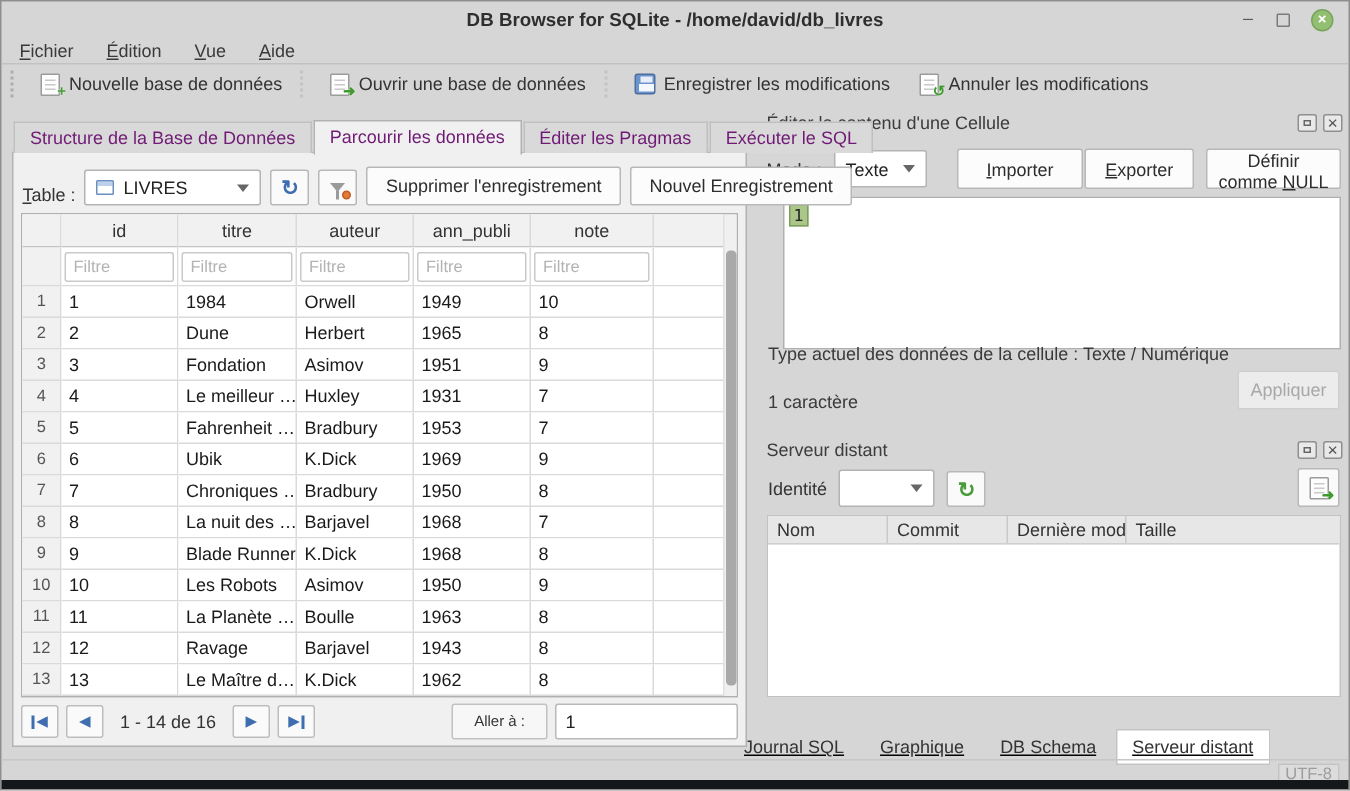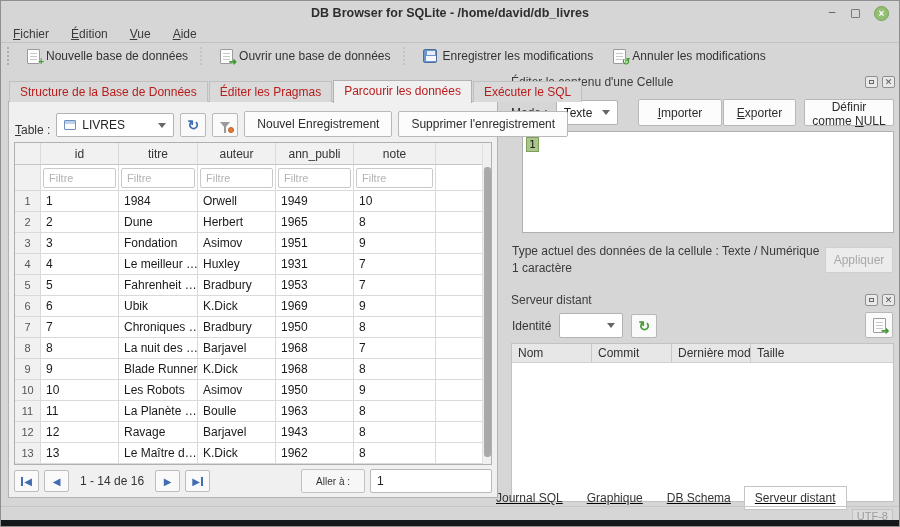--- a/index.html
+++ b/index.html
@@ -27,21 +27,21 @@
   .tbtn{display:flex;align-items:center;gap:6px;padding:3px 10px;font-size:12px;color:#333;background:transparent;border:none;}
   .icon-doc{position:relative;width:13px;height:15px;background:#fdfdfd;border:1px solid #9b9b9b;border-radius:1px;display:inline-block;}
   .icon-doc::before{content:"";position:absolute;left:2px;top:3px;width:7px;height:1px;background:#c9c9c9;box-shadow:0 3px 0 #c9c9c9,0 6px 0 #c9c9c9;}
   .badge-plus,.badge-arrow,.badge-undo{position:absolute;right:-5px;bottom:-4px;font-size:10px;line-height:10px;font-weight:bold;color:#3f9b2f;text-shadow:0 0 1px #fff;}
   .icon-save{position:relative;width:14px;height:14px;background:#6b94cf;border:1px solid #4d6f9f;border-radius:2px;display:inline-block;}
   .icon-save::before{content:"";position:absolute;left:3px;top:1px;width:8px;height:4px;background:#e8eef8;}
   .icon-save::after{content:"";position:absolute;left:2px;bottom:1px;width:10px;height:5px;background:#f4f7fc;}
 
   
   .main-tabs{position:absolute;left:8px;top:79px;display:flex;align-items:flex-end;height:22px;z-index:3;}
-  .tab{font-size:12px;color:#b91c1c;padding:3px 10px;background:#d9d9d9;border:1px solid #c0c0c0;border-bottom:none;margin-right:1px;white-space:nowrap;}
+  .tab{font-size:12px;color:#701a75;padding:3px 10px;background:#d9d9d9;border:1px solid #c0c0c0;border-bottom:none;margin-right:1px;white-space:nowrap;}
   .tab.active{background:#f0f0f0;border-color:#b2b2b2;padding-bottom:5px;margin-bottom:-1px;}
 
   #left-box{position:absolute;left:7px;top:100px;width:490px;height:397px;background:#f0f0f0;border:1px solid #b2b2b2;z-index:2;}
 
   
   .browse-controls{position:absolute;left:14px;top:110px;display:flex;align-items:flex-end;gap:6px;z-index:4;}
   .lbl{font-size:12px;color:#333;}
   .combo{display:flex;align-items:center;gap:6px;background:#fff;border:1px solid #b3b3b3;border-radius:2px;height:24px;padding:0 7px;font-size:12px;color:#222;}
   .caret{width:0;height:0;border-left:4px solid transparent;border-right:4px solid transparent;border-top:5px solid #666;margin-left:auto;}
   .tbl-combo{width:118px;}
@@ -89,30 +89,30 @@
   .mode-row{position:absolute;left:510px;top:99px;display:flex;align-items:center;gap:8px;}
   .mode-combo{width:62px;height:25px;}
   .cell-btn-import{position:absolute;left:637px;top:98px;width:84px;height:27px;}
   .cell-btn-export{position:absolute;left:722px;top:98px;width:73px;height:27px;}
   .cell-btn-null{position:absolute;left:803px;top:98px;width:90px;height:27px;padding:0 6px;}
   .u{text-decoration:underline;}
 
   .cell-textarea{position:absolute;left:521px;top:130px;width:372px;height:102px;background:#fff;border:1px solid #b0b0b0;padding:2px 3px;}
   .sel-text{display:inline-block;background:#aac688;border:1px solid #7f9e5d;font-size:11px;line-height:13px;padding:0 2px;
             color:#222;font-family:"DejaVu Sans Mono",monospace;}
-  .cell-info1{position:absolute;left:511px;top:243px;font-size:12px;color:#3a3a3a;}
+  .cell-info1{position:absolute;left:511px;top:228px;font-size:12px;color:#3a3a3a;}
   .cell-info2{position:absolute;left:511px;top:260px;font-size:12px;color:#3a3a3a;}
   .apply-btn{position:absolute;left:824px;top:246px;width:68px;height:26px;color:#a8a8a8;background:#ececec;border:1px solid #cfcfcf;border-radius:2px;font-size:12px;}
 
   .identity-row{position:absolute;left:511px;top:312px;display:flex;align-items:center;gap:8px;}
   .id-combo{width:64px;height:25px;}
   .green-glyph{color:#4a9b3a;font-size:14px;font-weight:bold;}
   .clone-btn{position:absolute;left:864px;top:311px;width:28px;height:26px;}
 
-  #remote-table{position:absolute;left:510px;top:342px;width:383px;height:159px;border:1px solid #c2c2c2;background:#fff;}
+  #remote-table{position:absolute;left:510px;top:342px;width:383px;height:122px;border:1px solid #c2c2c2;background:#fff;}
   .remote-header{display:grid;grid-template-columns:80px 80px 79px 1fr;height:19px;background:#e7e7e7;border-bottom:1px solid #cfcfcf;}
   .rh{font-size:12px;color:#333;padding:1px 6px;border-right:1px solid #c9c9c9;overflow:hidden;white-space:nowrap;display:flex;align-items:center;}
   .rh:last-child{border-right:none;}
 
   .bottom-tabs{position:absolute;left:484px;top:485px;display:flex;align-items:flex-end;gap:2px;text-decoration:underline;}
   .btab{padding:4px 10px;font-size:12px;color:#333;border:1px solid transparent;white-space:nowrap;}
   .btab.active{background:#fff;border-color:#c4c4c4;}
 
   .statusbar{position:absolute;left:0;right:0;top:505px;height:16px;border-top:1px solid #c6c6c6;}
   .utf8{position:absolute;right:6px;top:508px;height:15px;border:1px solid #c3c3c3;color:#9d9d9d;font-size:11px;
@@ -163,42 +163,42 @@
     <button class="tbtn">
       <span class="icon-doc">
           <span class="badge-undo">↺</span>
         </span>
       <span>Annuler les modifications</span>
     </button>
   </div>
 
   <div class="main-tabs" id="main-tabs">
       <span class="tab">Structure de la Base de Données</span>
+      <span class="tab active">Parcourir les données</span>
       <span class="tab">Éditer les Pragmas</span>
-      <span class="tab active">Parcourir les données</span>
       <span class="tab">Exécuter le SQL</span>
     </div>
   <div id="left-box"></div>
 
   <div class="browse-controls">
     <span class="lbl"><span class="u">T</span><span>able :</span></span>
     <span class="combo tbl-combo">
       <span class="icon-table"></span>
       <span>LIVRES</span>
       <span class="caret"></span>
     </span>
     <span class="sqbtn">
       <span class="refresh-glyph">↻</span>
     </span>
     <span class="sqbtn">
       <span class="funnel"></span>
       <span class="funnel-dot"></span>
     </span>
+    <button class="btn">Supprimer l'enregistrement</button>
     <button class="btn">Nouvel Enregistrement</button>
-    <button class="btn">Supprimer l'enregistrement</button>
   </div>
 
   <div id="grid-wrap">
     <div id="grid">
         <div class="gc gh"></div>
         <div class="gc gh">id</div>
         <div class="gc gh">titre</div>
         <div class="gc gh">auteur</div>
         <div class="gc gh">ann_publi</div>
         <div class="gc gh">note</div>

